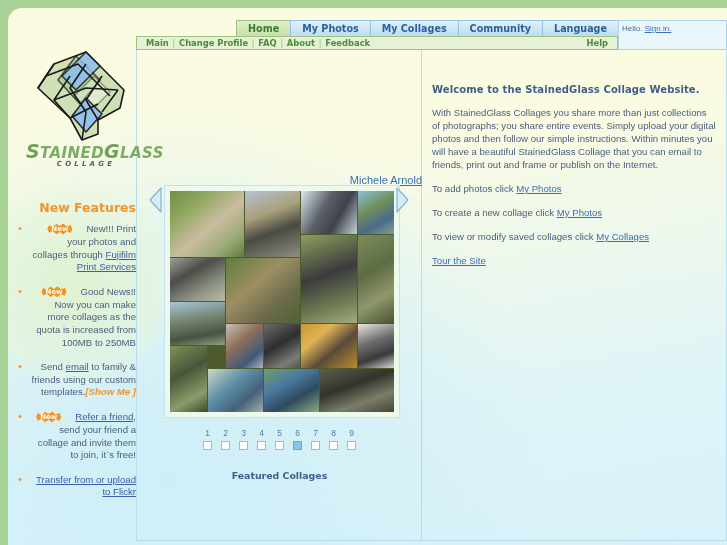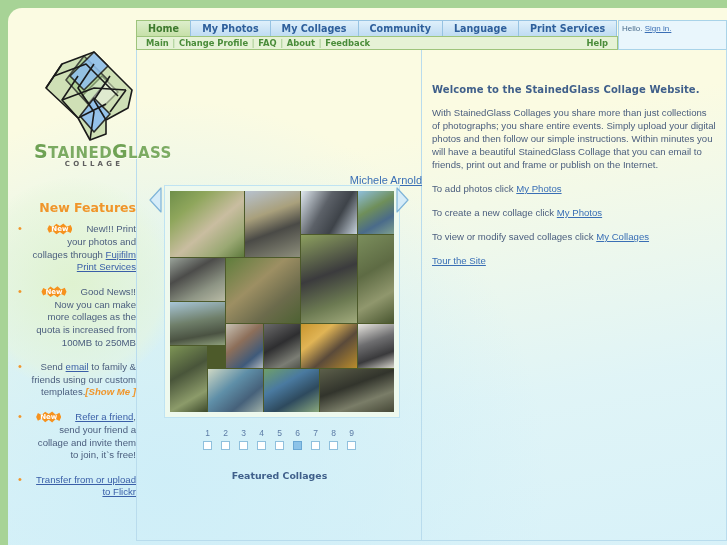--- a/index.html
+++ b/index.html
@@ -35,22 +35,22 @@
     pointer-events: none;
   }
 
   
   #sidebar {
     position: absolute; left: 0; top: 0;
     width: 128px; height: 537px;
     z-index: 4;
   }
   #logo-wrap {
-    position: absolute; left: 24px; top: 38px;
-    width: 120px; height: 140px;
+    position: absolute; left: 16px; top: 38px;
+    width: 120px; height: 140px; font-style: italic;
   }
   #logo-wrap svg { display: block; }
   .logo-word {
     position: absolute; left: 2px; top: 96px;
     width: 120px; text-align: center;
     font-family: "DejaVu Sans", sans-serif;
     font-weight: bold; font-size: 15px; letter-spacing: .4px;
     color: #7cab62; line-height: 1;
     text-shadow: 0 1px 0 rgba(255,255,255,.7);
   }
@@ -104,21 +104,21 @@
   #frame {
     position: absolute; left: 128px; top: 12px;
     width: 591px; height: 521px;
     z-index: 3;
   }
 
   
   #tabbar {
     position: absolute; left: 0; top: 0;
     width: 482px; height: 16px;
-    display: flex; align-items: stretch;
+    display: flex; align-items: stretch; justify-content: flex-end;
   }
   .tab {
     flex: 0 0 auto;
     border: 1px solid #97c3e2;
     border-bottom: none;
     background: linear-gradient(#dff0fb, #bfdcf2);
     color: #2e5f9b;
     font-family: "DejaVu Sans", sans-serif;
     font-weight: bold; font-size: 9.6px;
     display: flex; align-items: center; justify-content: center;
@@ -317,21 +317,20 @@
   </div>
 
   <div id="frame">
 
     <div id="tabbar">
       <div class="tab active">Home</div>
       <div class="tab">My Photos</div>
       <div class="tab">My Collages</div>
       <div class="tab">Community</div>
       <div class="tab">Language</div>
-      <div class="tab">Print Services</div>
     </div>
 
     <div id="subnav">
       <a href="#">Main</a>
       <span class="sn-sep">|</span>
       <a href="#">Change Profile</a>
       <span class="sn-sep">|</span>
       <a href="#">FAQ</a>
       <span class="sn-sep">|</span>
       <a href="#">About</a>

